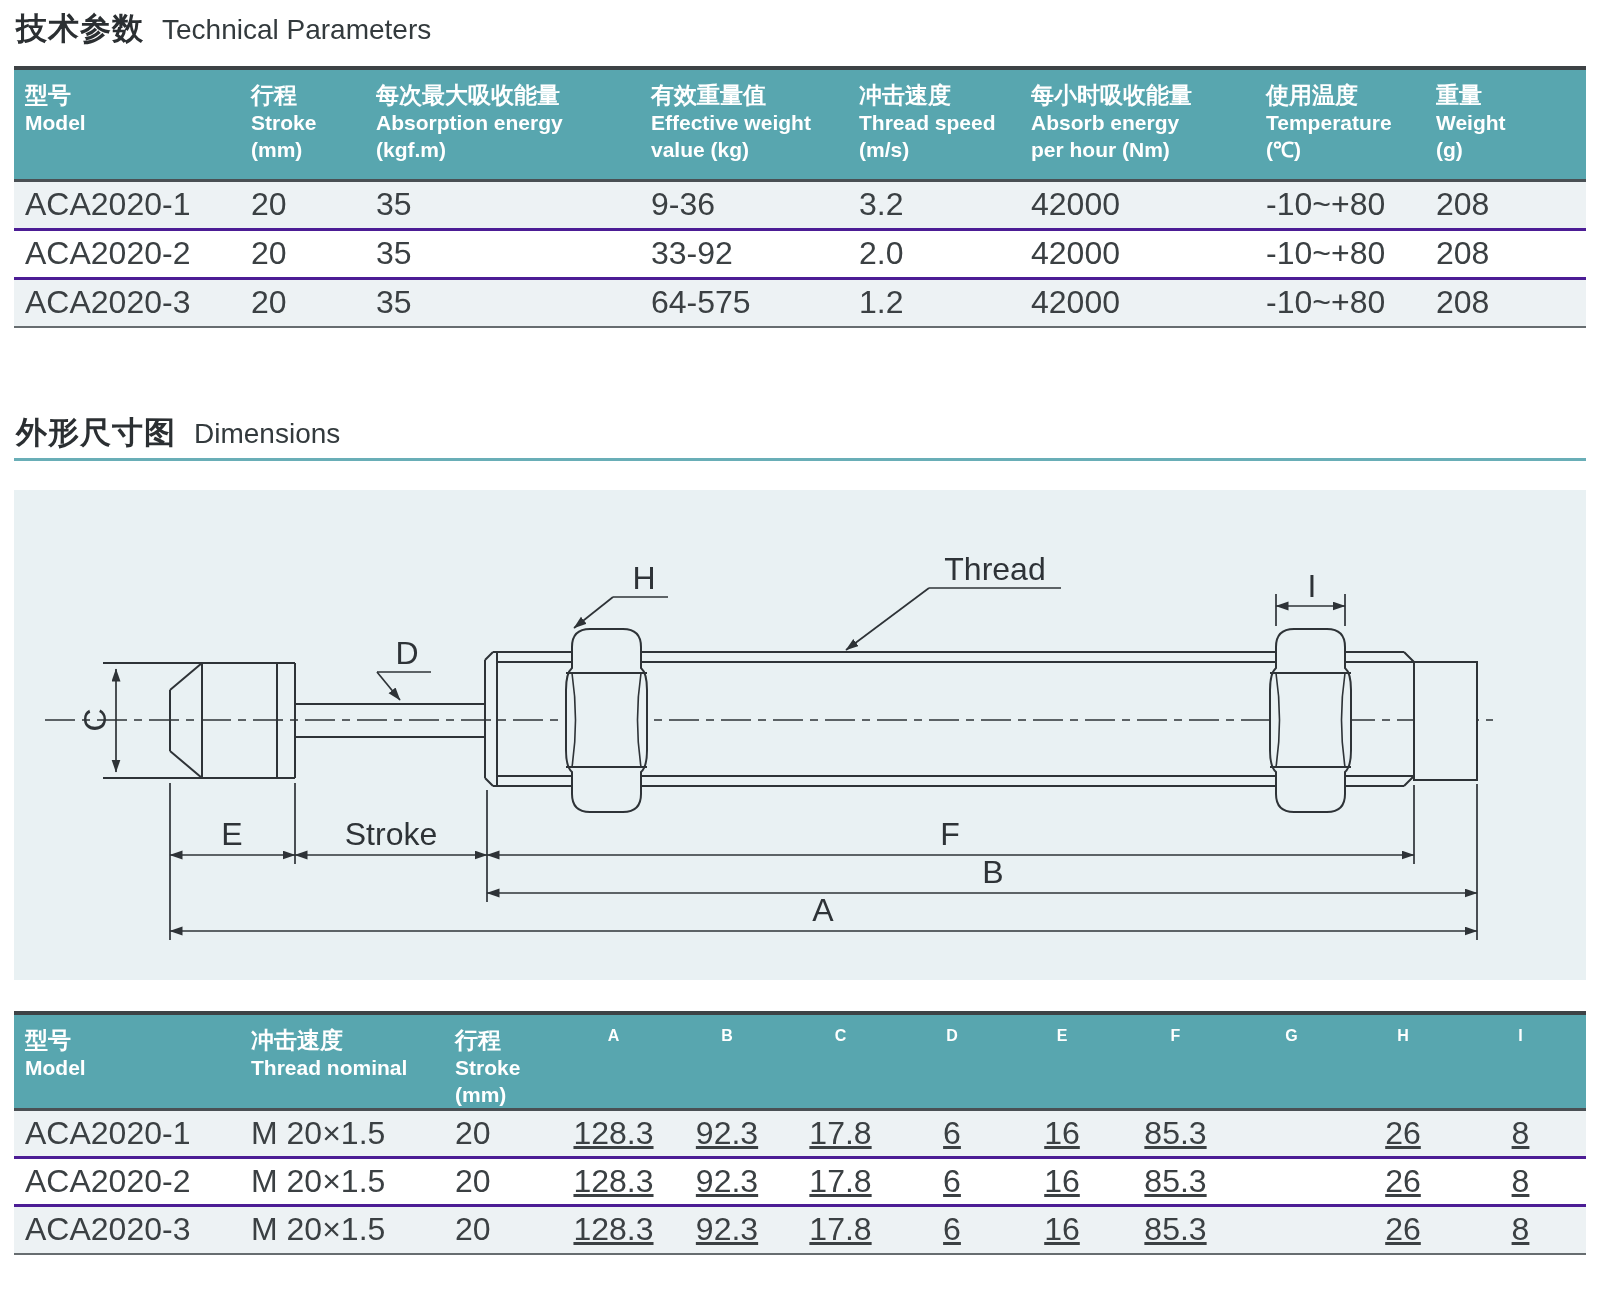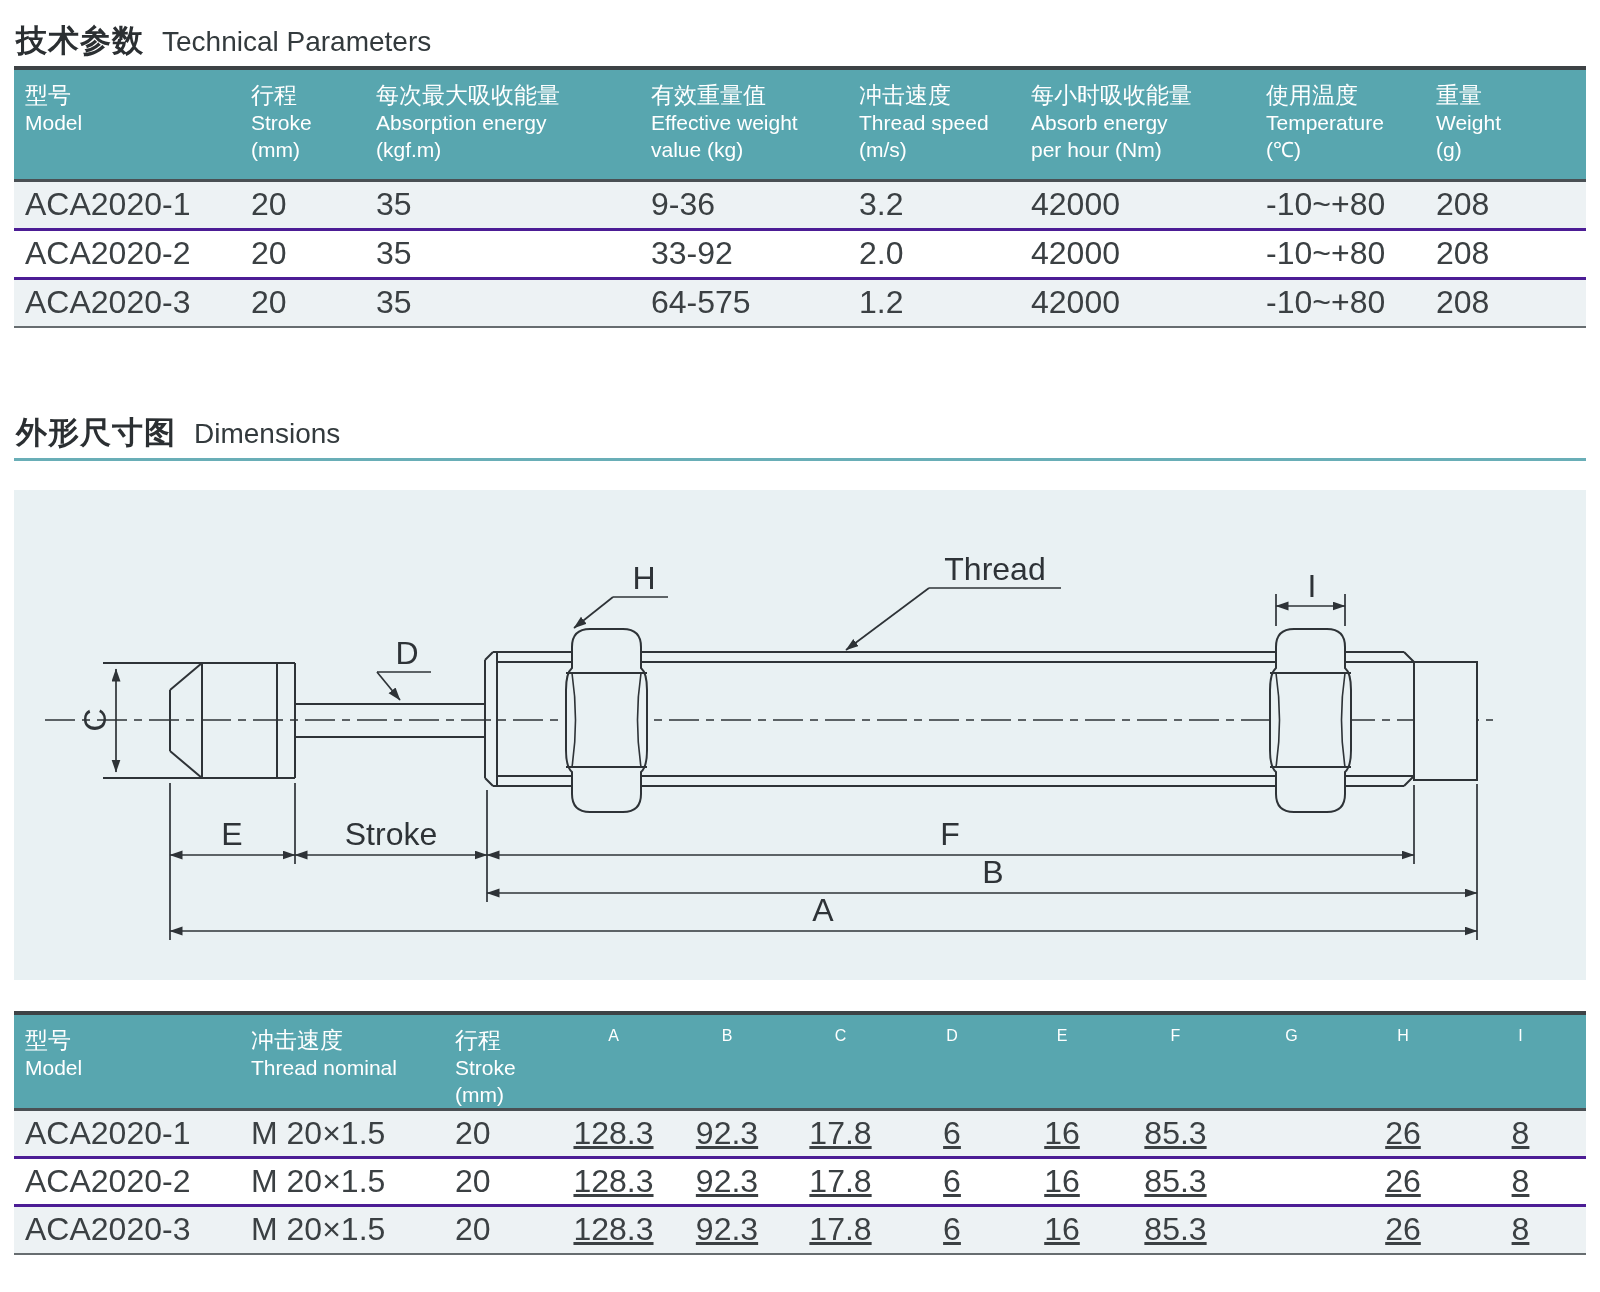--- a/index.html
+++ b/index.html
@@ -5,21 +5,21 @@
   html,body{margin:0;padding:0;background:#ffffff;}
   body{width:1600px;height:1292px;position:relative;overflow:hidden;
        font-family:"Liberation Sans", sans-serif;color:#393e41;}
 
   .sec-title{position:absolute;left:16px;white-space:nowrap;}
   .sec-title .zh{font-size:31px;font-weight:bold;color:#2b2f32;letter-spacing:1px;}
   .sec-title .en{font-size:28px;color:#333a3d;margin-left:18px;}
 
   table.data{border-collapse:collapse;table-layout:fixed;position:absolute;left:14px;
              width:1572px;border-top:4px solid #3d4245;border-bottom:2px solid #676d70;}
-  table.data thead th{background:#58a6af;color:#ffffff;font-weight:normal;
+  table.data thead th{background:#58a6af;color:#ffffff;font-weight:bold;
              text-align:left;vertical-align:top;padding:12px 4px 0 11px;}
   table.data thead{border-bottom:3px solid #4a5054;}
   table.data th .l{display:block;font-size:23px;line-height:27px;}
   table.data th .l.en{font-size:21px;}
   table.data tbody td{font-size:32px;color:#3b4043;padding:0 4px 0 11px;}
   table.data tbody tr{height:49px;}
   table.data tbody tr + tr{border-top:3px solid #4c1d95;}
   table.data tbody tr:nth-child(odd){background:#edf2f4;}
   table.data tbody tr:nth-child(even){background:#ffffff;}
 
@@ -32,21 +32,21 @@
 
   #dims-rule{position:absolute;left:14px;width:1572px;height:3px;background:#69aeb7;}
 
   #diagram-panel{position:absolute;left:14px;top:490px;width:1572px;height:490px;
                  background:#e9f1f3;}
   svg text{font-family:"Liberation Sans", sans-serif;fill:#2e3337;}
 </style>
 </head>
 <body>
 
-<div class="sec-title" style="top:20px;">
+<div class="sec-title" style="top:8px;">
   <span class="zh">技术参数</span><span class="en">Technical Parameters</span>
 </div>
 
 <table class="data" id="tech-table" style="top:66px;">
   <colgroup>
     <col style="width:226px">
       <col style="width:125px">
       <col style="width:275px">
       <col style="width:208px">
     <col style="width:172px">

